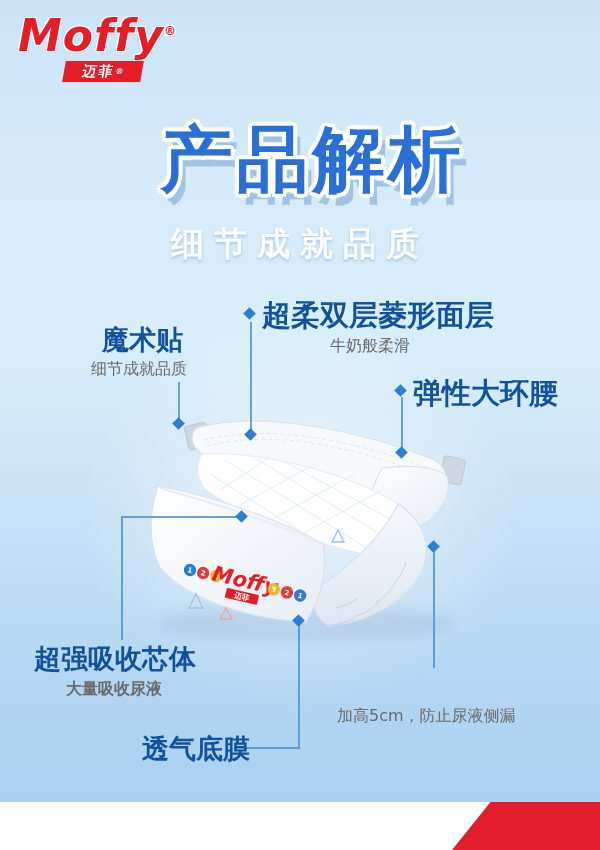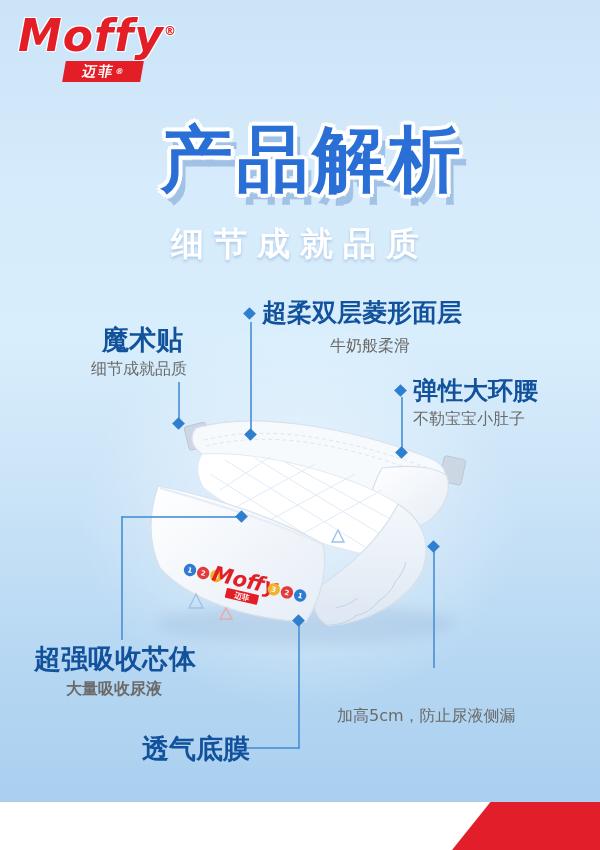--- a/index.html
+++ b/index.html
@@ -36,21 +36,21 @@
     padding-left:25px;
   }
   .subtitle {
     position:absolute; left:0; right:0; top:222px; text-align:center;
     font-size:33px; font-weight:700; color:#ffffff; letter-spacing:10px; white-space:nowrap;
     text-shadow:0 2px 3px rgba(60,110,180,0.3);
   }
   
   .c-label { position:absolute; font-weight:800; color:#12519b; white-space:nowrap; }
   .c-desc  { position:absolute; font-size:16px; color:#6a6a6a; white-space:nowrap; }
-  .fs25 { font-size:25px; } .fs27 { font-size:27px; }
+  .fs25 { font-size:29px; } .fs27 { font-size:27px; }
   .vline { position:absolute; width:2px; background:#4f93d6; opacity:.85; }
   .hline { position:absolute; height:2px; background:#4f93d6; opacity:.85; }
   .dm { position:absolute; width:9px; height:9px; background:#2f7fd0; transform:rotate(45deg); }
   
   .diaper { position:absolute; left:130px; top:412px; width:345px; height:240px; }
   .printbrand { font-size:21px; font-weight:bold; font-style:italic; fill:#e31e26; text-anchor:middle; }
   .printcn { font-size:7.5px; fill:#ffffff; text-anchor:middle; font-weight:bold; }
   .dotnum { font-size:7px; fill:#ffffff; text-anchor:middle; font-weight:bold; }
   
   .white-band { position:absolute; left:0; bottom:0; width:100%; height:48px; background:#ffffff; }
@@ -168,21 +168,20 @@
   <div class="vline" style="left:250px; top:322px; height:112px;"></div>
   <span class="dm" style="left:246px; top:430px;"></span>
 
   <div class="c-label fs27" style="left:102px; top:322px;">魔术贴</div>
   <div class="c-desc" style="left:91px; top:359px;">细节成就品质</div>
   <div class="vline" style="left:178px; top:382px; height:40px;"></div>
   <span class="dm" style="left:174px; top:419px;"></span>
 
   <span class="dm" style="left:396px; top:386px;"></span>
   <div class="c-label fs25" style="left:413px; top:374px;">弹性大环腰</div>
-  <div class="c-desc" style="left:413px; top:409px;">不勒宝宝小肚子</div>
   <div class="vline" style="left:401px; top:397px; height:54px;"></div>
   <span class="dm" style="left:397px; top:448px;"></span>
 
   <div class="hline" style="left:121px; top:516px; width:120px;"></div>
   <div class="vline" style="left:121px; top:516px; height:124px;"></div>
   <span class="dm" style="left:237px; top:512px;"></span>
   <div class="c-label fs27" style="left:34px; top:641px;">超强吸收芯体</div>
   <div class="c-desc" style="left:66px; top:679px;font-weight:bold;">大量吸收尿液</div>
 
   <div class="vline" style="left:298px; top:620px; height:129px;"></div>

